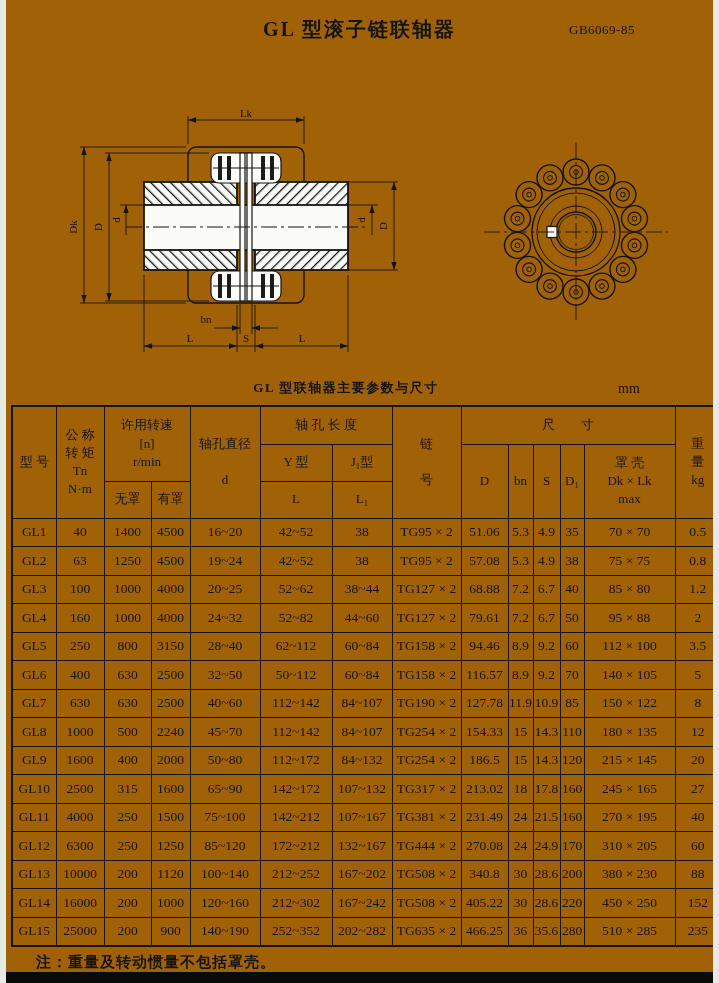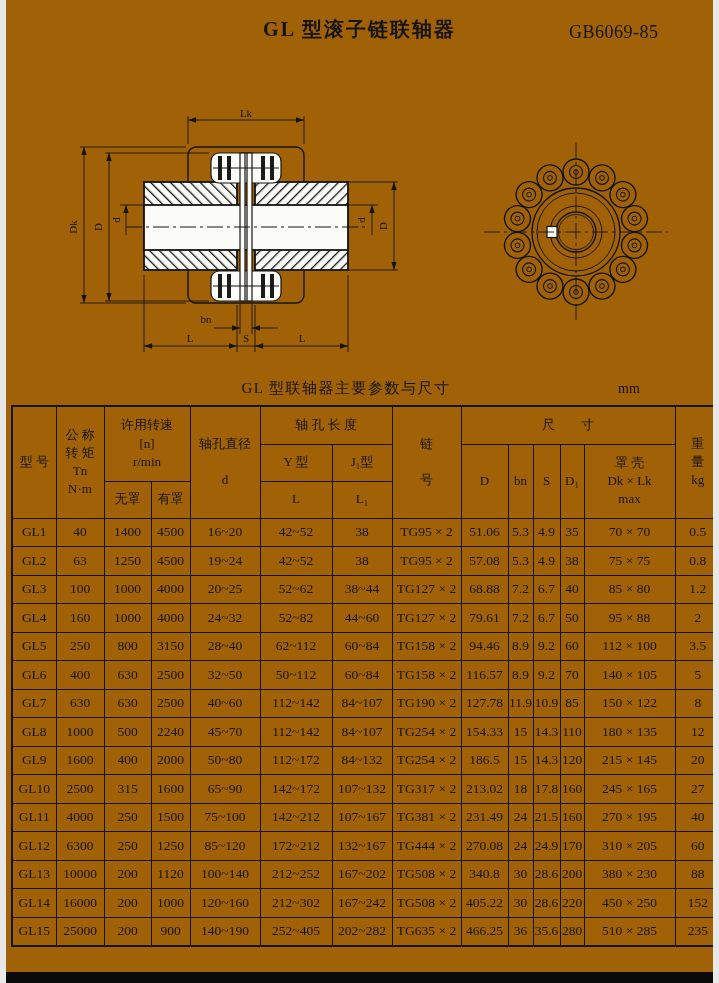--- a/index.html
+++ b/index.html
@@ -7,30 +7,30 @@
   #page{
     position:relative;width:707px;height:983px;margin:0 auto;
     background:#a16207;color:#141414;overflow:hidden;
     font-family:"Liberation Serif","DejaVu Serif",serif;
   }
   .doc-title{
     position:absolute;top:16px;left:0;width:100%;text-align:center;
     font-size:20px;font-weight:bold;letter-spacing:2px;
   }
   .standard-code{
-    position:absolute;top:22px;left:563px;font-size:18px;letter-spacing:.5px;
+    position:absolute;top:22px;left:563px;font-size:13px;letter-spacing:.5px;
   }
   .intro-text{
     position:absolute;top:76px;left:30px;width:672px;
     font-size:15px;letter-spacing:.6px;line-height:22px;
   }
   .drawing-svg{position:absolute;top:108px;left:0;}
   .table-caption{
     position:absolute;top:379px;left:0;width:680px;text-align:center;
-    font-size:15px;font-weight:normal;letter-spacing:1.5px;
+    font-size:13px;font-weight:bold;letter-spacing:1.5px;
   }
   .unit-label{position:absolute;top:381px;left:612px;font-size:14px;}
   table.params{
     position:absolute;top:405px;left:5px;width:709px;
     border-collapse:collapse;table-layout:fixed;
     border:2px solid #141414;
   }
   table.params th,table.params td{
     border:1.5px solid #141414;text-align:center;vertical-align:middle;
     padding:0;overflow:hidden;
@@ -494,27 +494,28 @@
           <td>220</td>
           <td>450 × 250</td>
           <td>152</td>
         </tr>
         <tr>
           <td>GL15</td>
           <td>25000</td>
           <td>200</td>
           <td>900</td>
           <td>140~190</td>
-          <td>252~405</td>
+          <td>252~352</td>
           <td>202~282</td>
           <td>TG635 × 2</td>
           <td>466.25</td>
           <td>36</td>
           <td>35.6</td>
           <td>280</td>
           <td>510 × 285</td>
           <td>235</td>
         </tr>
       </tbody>
   </table>
 
+  <div class="note-text">注：重量及转动惯量不包括罩壳。</div>
   <div class="bottom-bar"></div>
 </div>
 
 </body></html>

